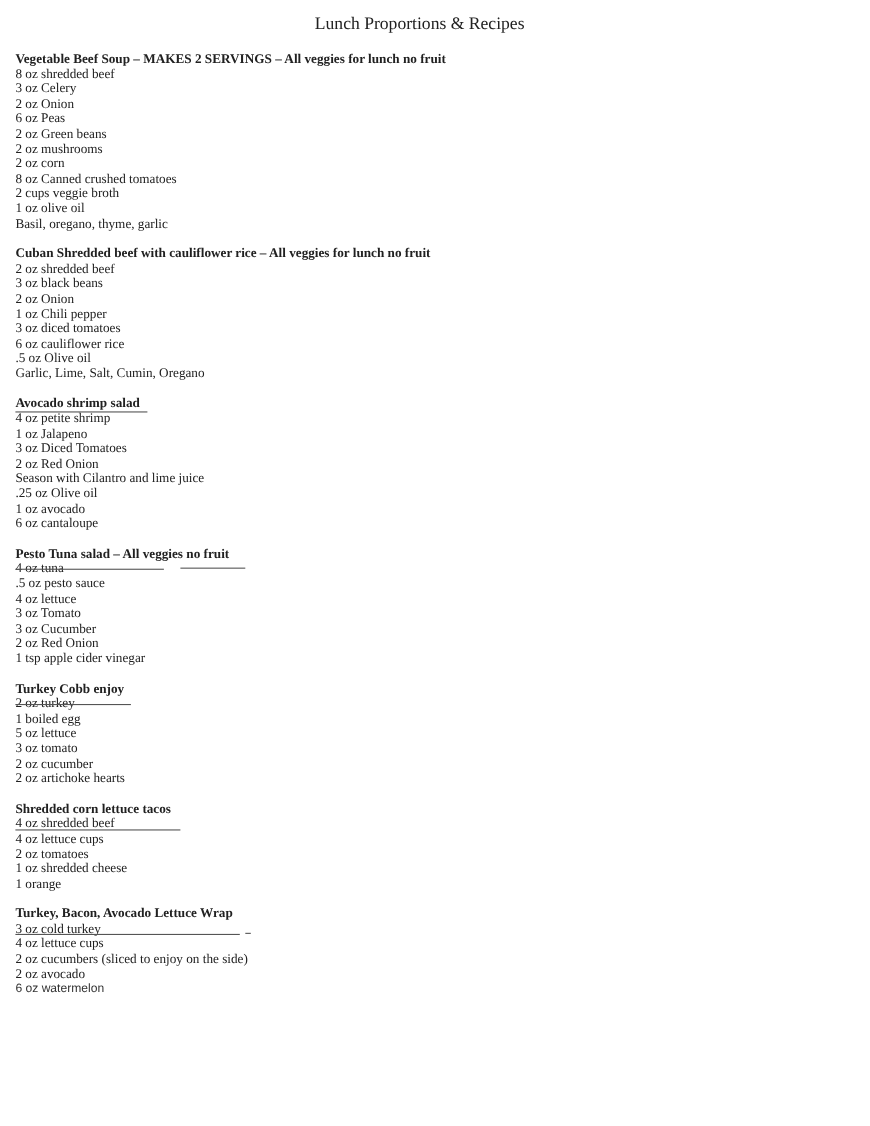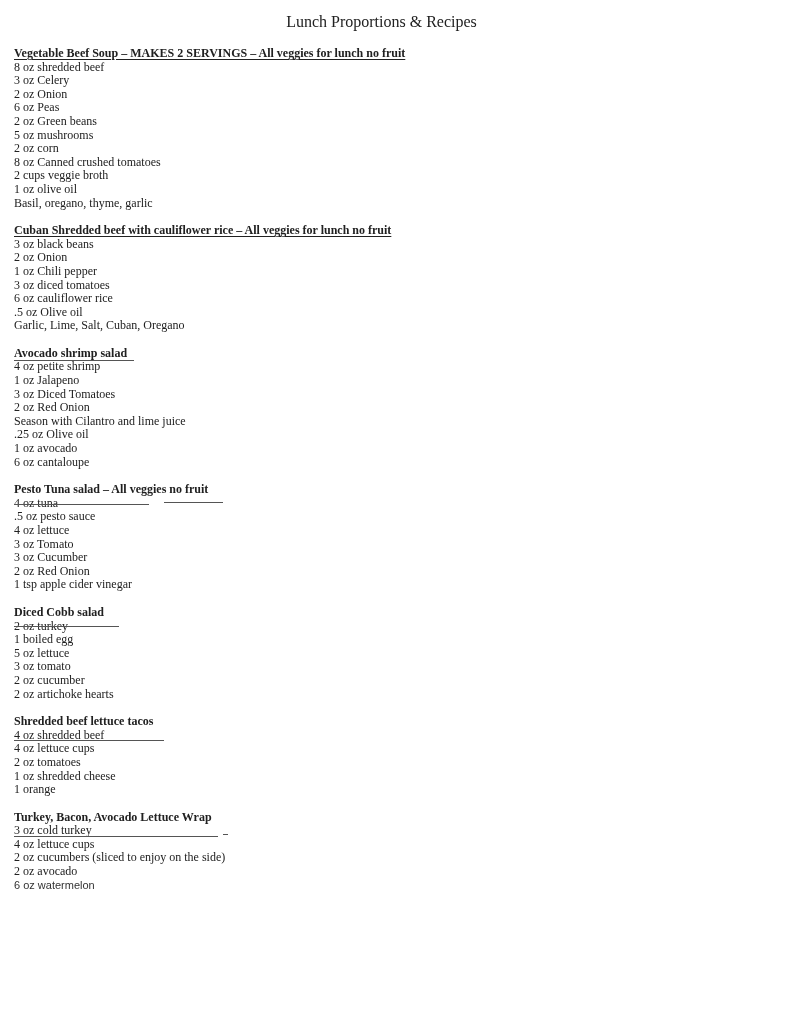--- a/index.html
+++ b/index.html
@@ -29,21 +29,20 @@
   .section {
     margin-top: 14px;
   }
   .heading {
     position: relative;
     font-weight: bold;
     line-height: 13.6px;
     white-space: pre;
   }
   .heading.u {
-    text-decoration: underline;
     text-underline-offset: 2px;
     text-decoration-thickness: 1px;
   }
   .ing {
     position: relative;
     line-height: 13.6px;
     white-space: pre;
   }
   .ing .txt.sans {
     font-family: "Liberation Sans", sans-serif;
@@ -69,36 +68,37 @@
 <div class="page">
   <div class="doc-title">Lunch Proportions &amp; Recipes</div>
   <div id="doc">
       <div class="section">
         <div class="heading u">Vegetable Beef Soup – MAKES 2 SERVINGS – All veggies for lunch no fruit</div>
         <div class="ing"><span class="txt">8 oz shredded beef</span></div>
         <div class="ing"><span class="txt">3 oz Celery</span></div>
         <div class="ing"><span class="txt">2 oz Onion</span></div>
         <div class="ing"><span class="txt">6 oz Peas</span></div>
         <div class="ing"><span class="txt">2 oz Green beans</span></div>
-        <div class="ing"><span class="txt">5 oz mushrooms</span></div>
+        <div class="ing"><span class="txt">2 oz mushrooms</span></div>
         <div class="ing"><span class="txt">2 oz corn</span></div>
         <div class="ing"><span class="txt">8 oz Canned crushed tomatoes</span></div>
         <div class="ing"><span class="txt">2 cups veggie broth</span></div>
         <div class="ing"><span class="txt">1 oz olive oil</span></div>
         <div class="ing"><span class="txt">Basil, oregano, thyme, garlic</span></div>
       </div>
       <div class="section">
         <div class="heading u">Cuban Shredded beef with cauliflower rice – All veggies for lunch no fruit</div>
+        <div class="ing"><span class="txt">2 oz shredded beef</span></div>
         <div class="ing"><span class="txt">3 oz black beans</span></div>
         <div class="ing"><span class="txt">2 oz Onion</span></div>
         <div class="ing"><span class="txt">1 oz Chili pepper</span></div>
         <div class="ing"><span class="txt">3 oz diced tomatoes</span></div>
         <div class="ing"><span class="txt">6 oz cauliflower rice</span></div>
         <div class="ing"><span class="txt">.5 oz Olive oil</span></div>
-        <div class="ing"><span class="txt">Garlic, Lime, Salt, Cuban, Oregano</span></div>
+        <div class="ing"><span class="txt">Garlic, Lime, Salt, Cumin, Oregano</span></div>
       </div>
       <div class="section">
         <div class="heading">Avocado shrimp salad<span class="mark m-under" style="left: 0px; width: 120px;"></span></div>
         <div class="ing"><span class="txt">4 oz petite shrimp</span></div>
         <div class="ing"><span class="txt">1 oz Jalapeno</span></div>
         <div class="ing"><span class="txt">3 oz Diced Tomatoes</span></div>
         <div class="ing"><span class="txt">2 oz Red Onion</span></div>
         <div class="ing"><span class="txt">Season with Cilantro and lime juice</span></div>
         <div class="ing"><span class="txt">.25 oz Olive oil</span></div>
         <div class="ing"><span class="txt">1 oz avocado</span></div>
@@ -108,30 +108,30 @@
         <div class="heading">Pesto Tuna salad – All veggies no fruit</div>
         <div class="ing"><span class="txt">4 oz tuna</span><span class="mark m-mid" style="left: 0px; width: 135px;"></span><span class="mark m-mid_hi" style="left: 150px; width: 59px;"></span></div>
         <div class="ing"><span class="txt">.5 oz pesto sauce</span></div>
         <div class="ing"><span class="txt">4 oz lettuce</span></div>
         <div class="ing"><span class="txt">3 oz Tomato</span></div>
         <div class="ing"><span class="txt">3 oz Cucumber</span></div>
         <div class="ing"><span class="txt">2 oz Red Onion</span></div>
         <div class="ing"><span class="txt">1 tsp apple cider vinegar</span></div>
       </div>
       <div class="section">
-        <div class="heading">Diced Cobb salad</div>
+        <div class="heading">Turkey Cobb enjoy</div>
         <div class="ing"><span class="txt">2 oz turkey</span><span class="mark m-mid" style="left: 0px; width: 105px;"></span></div>
         <div class="ing"><span class="txt">1 boiled egg</span></div>
         <div class="ing"><span class="txt">5 oz lettuce</span></div>
         <div class="ing"><span class="txt">3 oz tomato</span></div>
         <div class="ing"><span class="txt">2 oz cucumber</span></div>
         <div class="ing"><span class="txt">2 oz artichoke hearts</span></div>
       </div>
       <div class="section">
-        <div class="heading">Shredded beef lettuce tacos</div>
+        <div class="heading">Shredded corn lettuce tacos</div>
         <div class="ing"><span class="txt">4 oz shredded beef</span><span class="mark m-base" style="left: 0px; width: 150px;"></span></div>
         <div class="ing"><span class="txt">4 oz lettuce cups</span></div>
         <div class="ing"><span class="txt">2 oz tomatoes</span></div>
         <div class="ing"><span class="txt">1 oz shredded cheese</span></div>
         <div class="ing"><span class="txt">1 orange</span></div>
       </div>
       <div class="section">
         <div class="heading">Turkey, Bacon, Avocado Lettuce Wrap</div>
         <div class="ing"><span class="txt">3 oz cold turkey</span><span class="mark m-base" style="left: 0px; width: 204px;"></span><span class="mark m-dash" style="left: 209px; width: 5px;"></span></div>
         <div class="ing"><span class="txt">4 oz lettuce cups</span></div>

